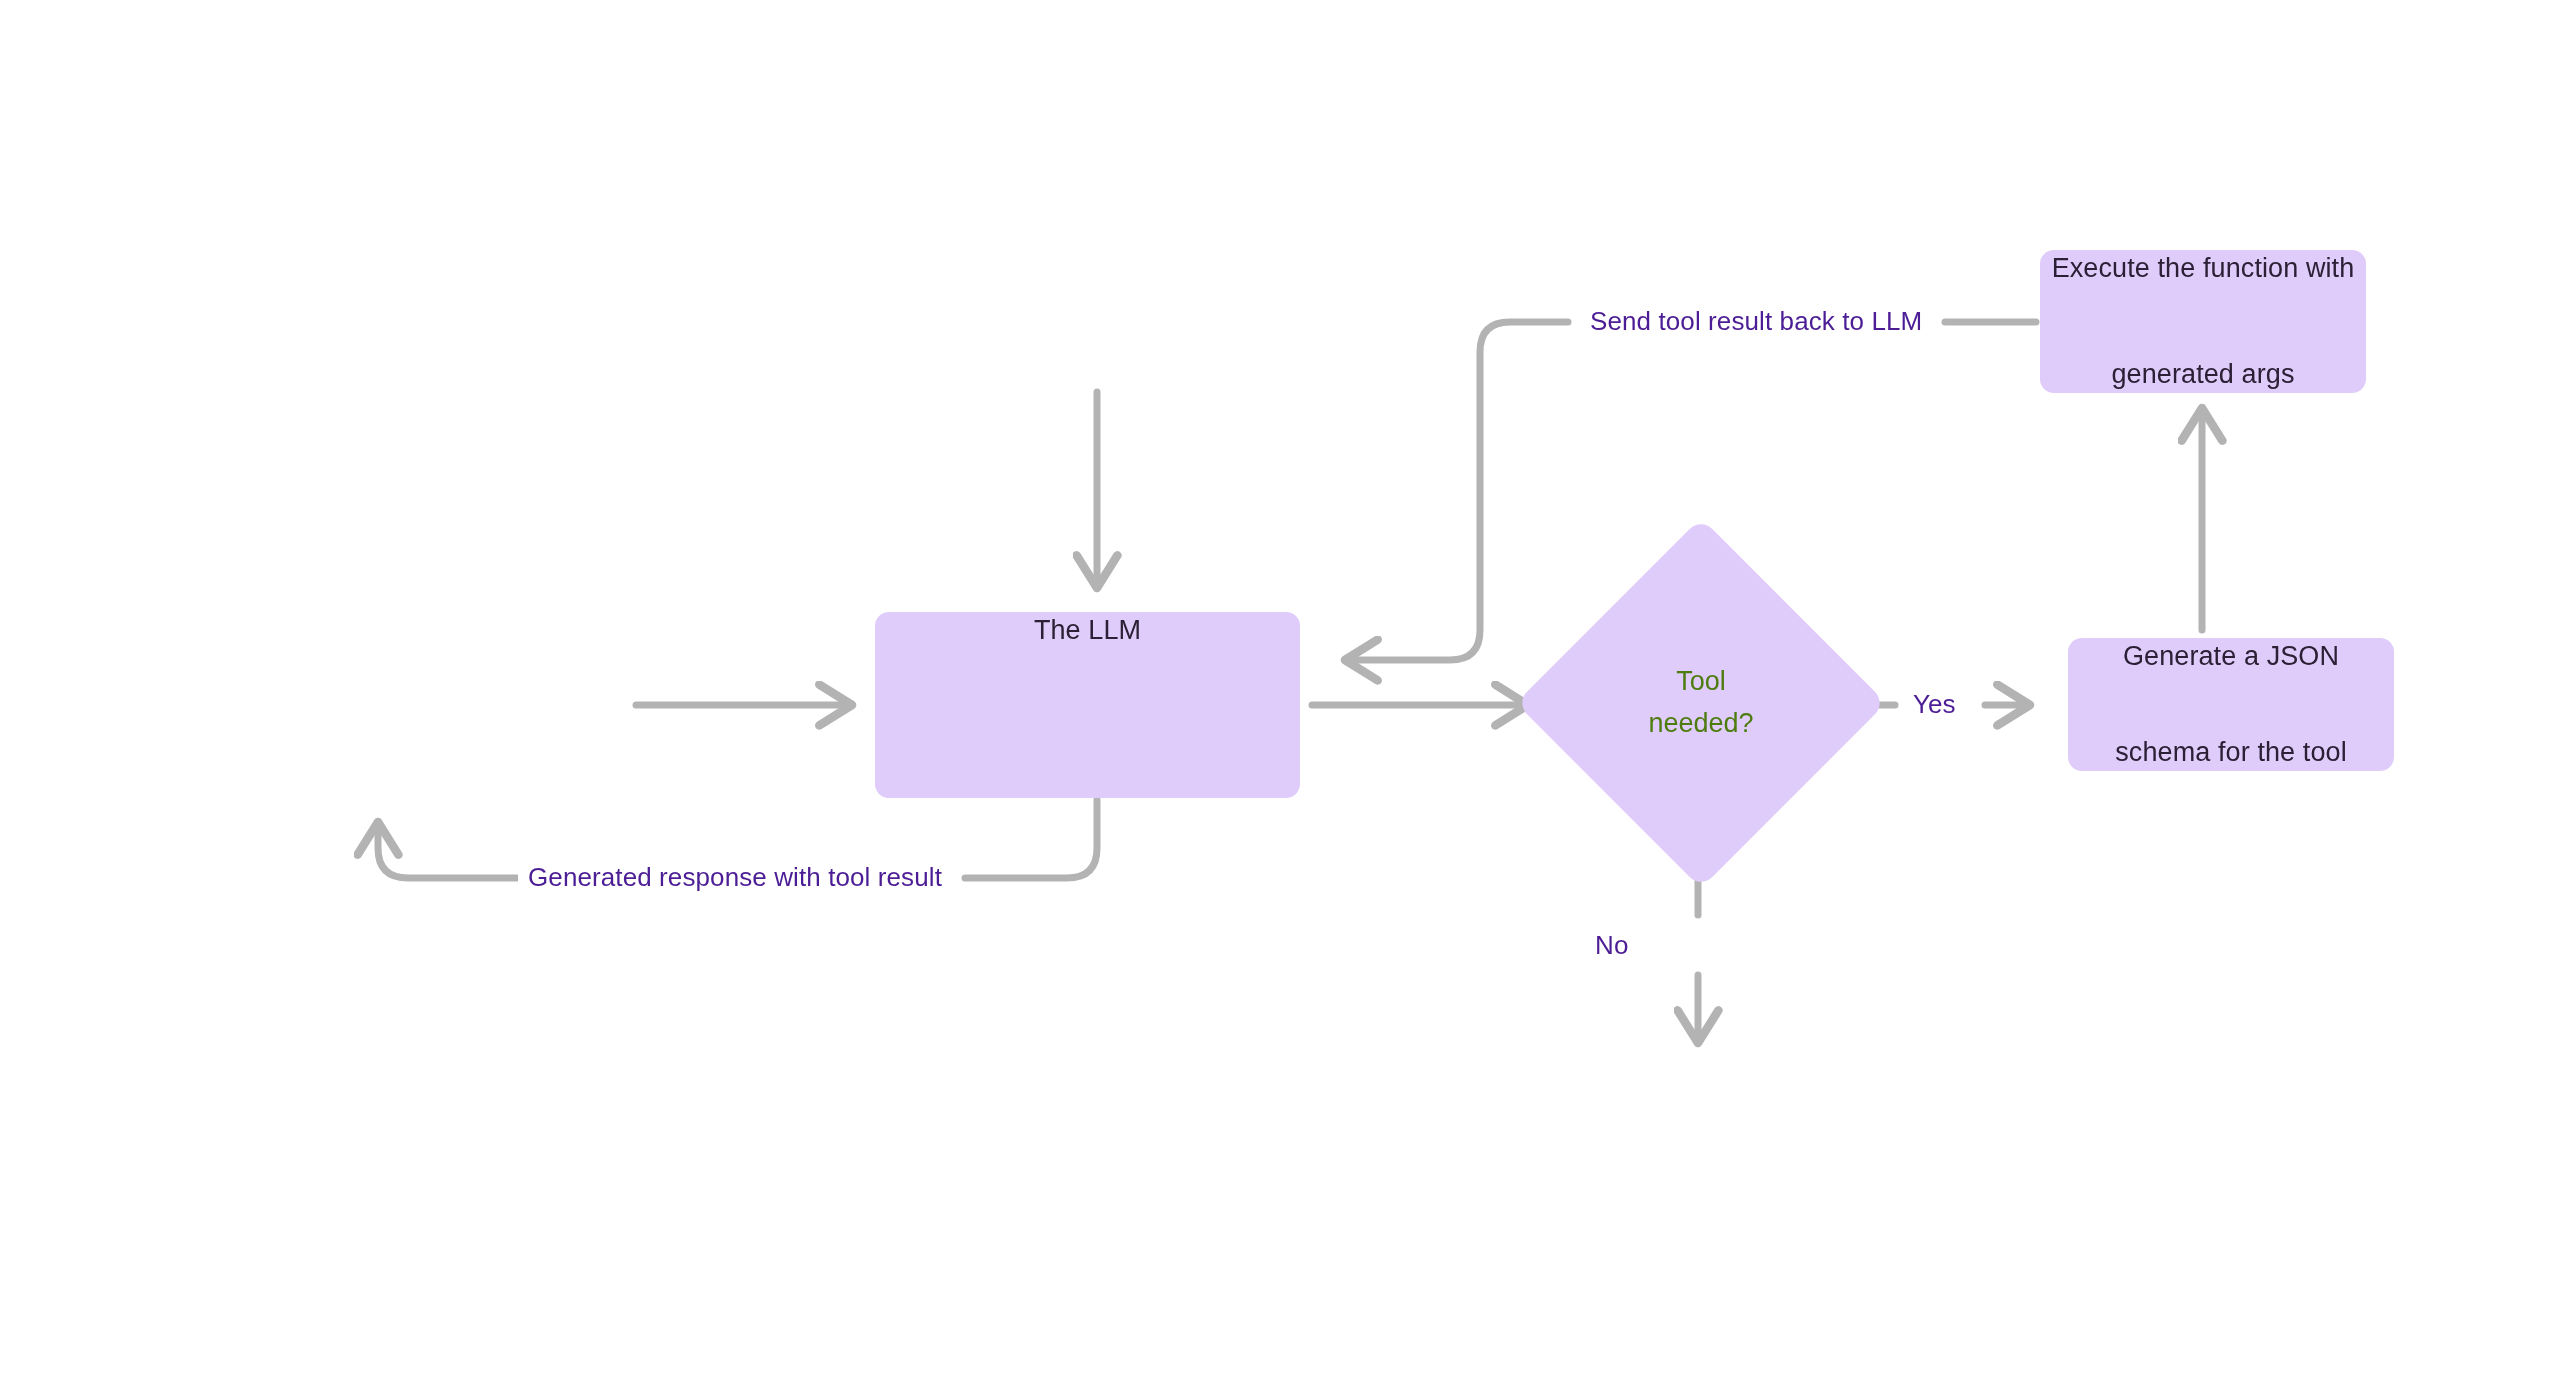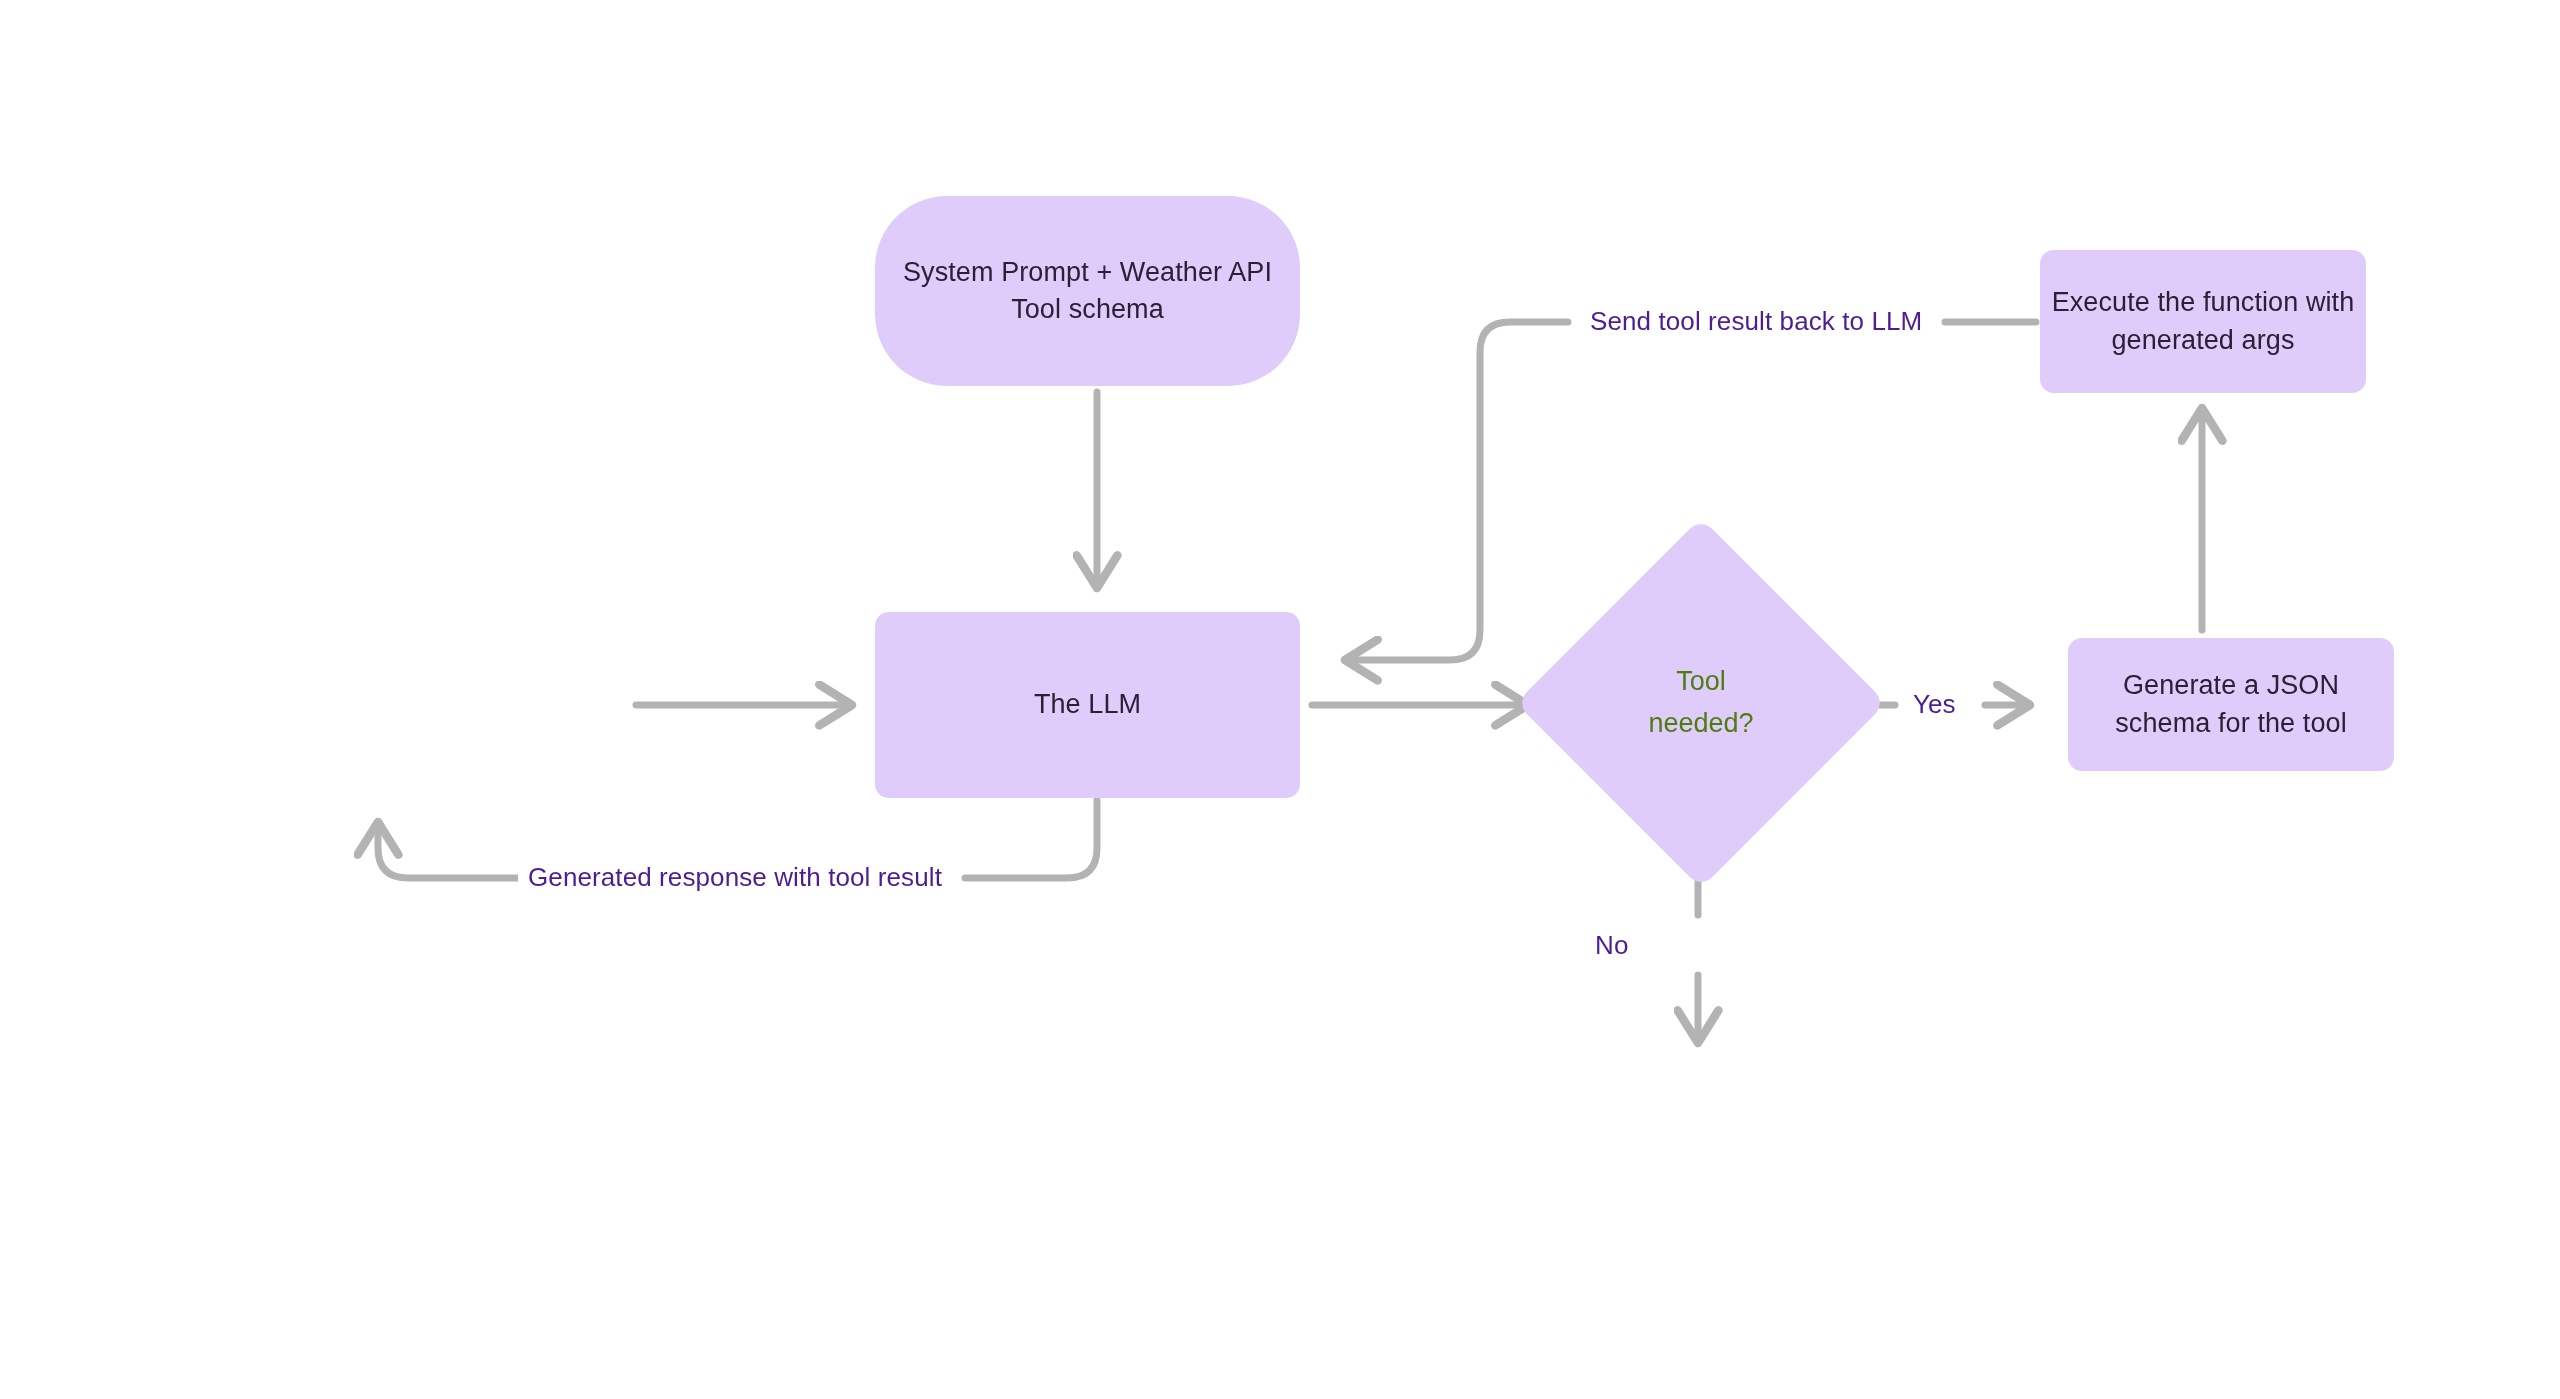--- a/index.html
+++ b/index.html
@@ -34,21 +34,21 @@
     display: flex;
     flex-direction: column;
     align-items: center;
     justify-content: center;
     text-align: center;
     box-sizing: border-box;
     line-height: 1.38;
     font-size: 27px;
     letter-spacing: 0.1px;
   }
-  .node.rect { border-radius: 14px; }
+  .node.rect { border-radius: 14px; justify-content: space-between; }
   .node.pill { border-radius: 72px; }
   .line2 { display: block; }
   .mono {
     font-family: "Liberation Mono", "DejaVu Sans Mono", monospace;
     font-size: 27px;
     letter-spacing: 0.5px;
     line-height: 1.5;
     margin-top: 14px;
   }
   .diamond-wrap {
@@ -127,24 +127,20 @@
       <path d="M1698,845 L1698,915" fill="none" stroke="#B3B3B3" stroke-width="7" stroke-linecap="round"></path>
       <path d="M1698,975 L1698,1043" fill="none" stroke="#B3B3B3" stroke-width="7" stroke-linecap="round" marker-end="url(#arrowOpen)"></path>
     </g>
 
     <g>
       <path d="M1097,800 L1097,848 Q1097,878 1067,878 L965,878" fill="none" stroke="#B3B3B3" stroke-width="7" stroke-linecap="round" stroke-linejoin="round"></path>
       <path d="M620,878 L408,878 Q378,878 378,848 L378,822" fill="none" stroke="#B3B3B3" stroke-width="7" stroke-linecap="round" stroke-linejoin="round" marker-end="url(#arrowOpen)"></path>
     </g>
   </svg>
 
-  <div class="node pill" style="left:875px; top:196px; width:425px; height:190px;">
-    <span>System Prompt + Weather API</span>
-    <span class="line2">Tool schema</span>
-  </div>
 
 
   <div class="node rect" style="left:875px; top:612px; width:425px; height:186px;">
     <span>The LLM</span>
   </div>
 
   <div class="diamond-wrap" style="left:1570px; top:572px; width:262px; height:262px;">
     <div class="diamond-shape"></div>
     <div class="diamond-label">
       <span>Tool</span>

